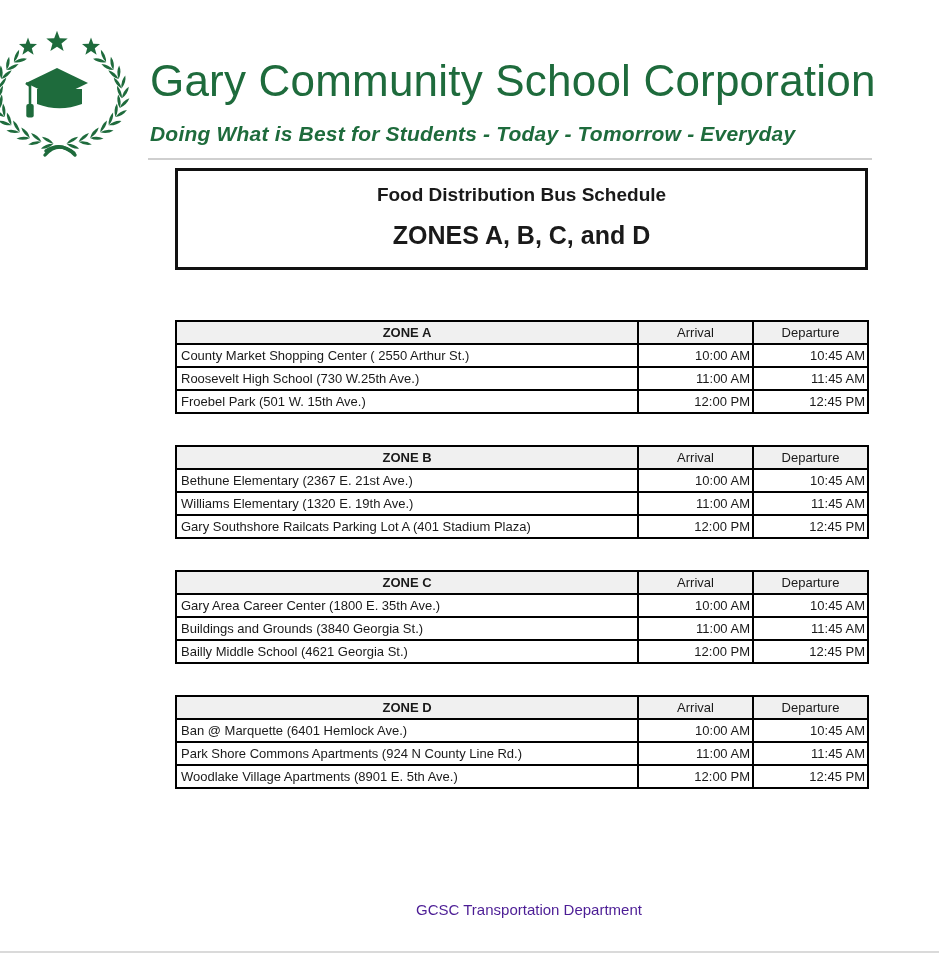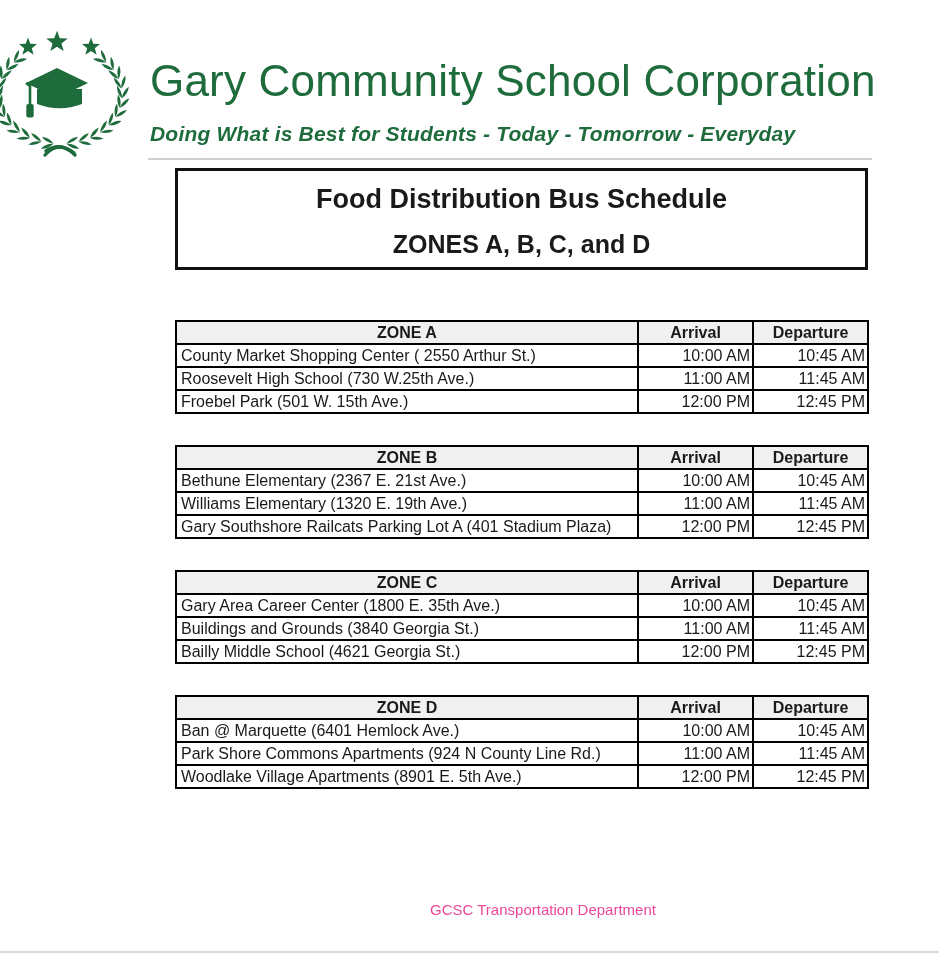--- a/index.html
+++ b/index.html
@@ -22,46 +22,46 @@
   .tagline    { font-size:21px; font-weight:bold; font-style:italic; margin-top:8px; letter-spacing:0.2px; }
 
   .rule-top    { position:absolute; left:148px; top:158px; width:724px; height:2px; background:#cfcfcf; }
   .rule-bottom { position:absolute; left:0; top:951px; width:939px; height:2px; background:#dadada; }
 
   
   .title-box {
     position:absolute; left:175px; top:168px; width:693px; height:102px;
     border:3px solid #111; text-align:center; background:#fff;
   }
-  .title-line1 { font-size:27px; font-weight:bold; margin-top:13px; }
+  .title-line1 { font-size:19px; font-weight:bold; margin-top:13px; }
   .title-line2 { font-size:25px; font-weight:bold; margin-top:15px; }
 
   
   .zone-table {
     position:absolute; left:175px; width:692px;
     border-collapse:collapse; table-layout:fixed;
-    font-size:16px; background:#fff;
+    font-size:13px; background:#fff;
   }
   .zone-table.za { top:320px; }
   .zone-table.zb { top:445px;padding-left:28px; }
   .zone-table.zc { top:570px; }
   .zone-table.zd { top:695px; }
   .zone-table th, .zone-table td {
     border:2px solid #000; height:23px; padding:0 2px;
     overflow:hidden; white-space:nowrap;
   }
   .zone-table th.zone-name { font-weight:bold; text-align:center; }
-  .zone-table th.time-col  { font-weight:bold; text-align:center;margin-top:44px; }
+  .zone-table th.time-col  { font-weight:normal; text-align:center;margin-top:44px; }
   .zone-table td.loc  { text-align:left; padding-left:4px; }
   .zone-table td.time { text-align:right;margin-left:14px; }
 
   
   .footer {
-    position:absolute; left:197px; top:901px; width:692px;
-    text-align:center; font-size:15px; color:#ec4899;
+    position:absolute; left:183px; top:901px; width:692px;
+    text-align:center; font-size:15px; color:#4c1d95;
   }
 </style>
 </head>
 <body>
 
 <div class="logo-wrap" style="color: rgb(30, 107, 60);">
   <svg width="150" height="158" viewBox="0 0 150 158" aria-hidden="true">
       <g fill="currentColor">
         <polygon points="40.0,33.5 42.3,39.8 49.0,40.1 43.8,44.2 45.6,50.7 40.0,47.0 34.4,50.7 36.2,44.2 31.0,40.1 37.7,39.8"></polygon>
         <polygon points="69.0,26.8 71.8,34.2 79.7,34.5 73.5,39.5 75.6,47.1 69.0,42.7 62.4,47.1 64.5,39.5 58.3,34.5 66.2,34.2"></polygon>

